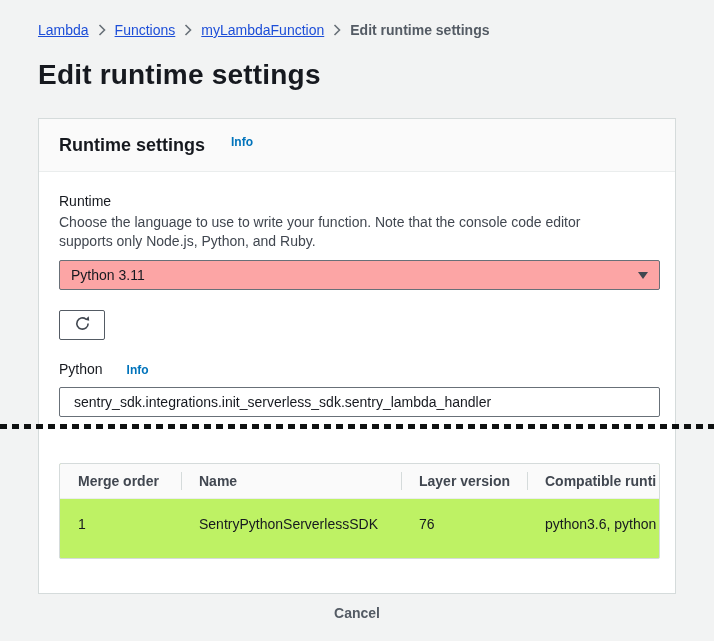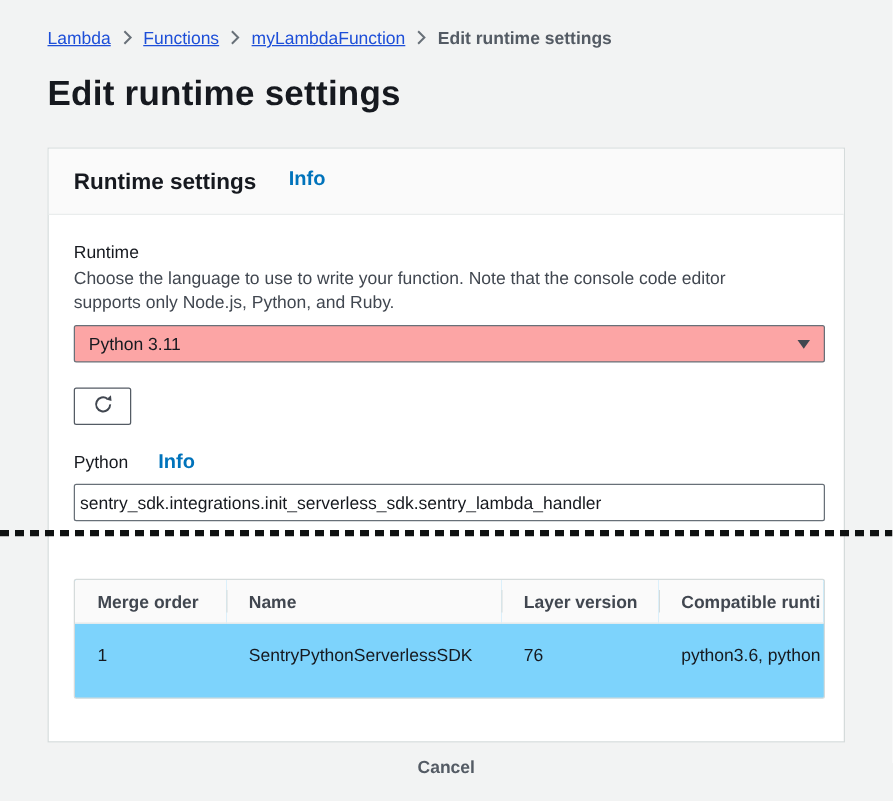--- a/index.html
+++ b/index.html
@@ -35,21 +35,21 @@
     background: #ffffff;
     border: 1px solid #d5dbdb;
   }
   .card-header {
     background: #fafafa;
     border-bottom: 1px solid #eaeded;
     padding: 16px 20px 15px 20px;
     display: flex; align-items: flex-start; gap: 10px;
   }
   .card-header h2 { margin: 0; font-size: 18px; font-weight: bold; color: #16191f; }
-  .info-link { color: #0073bb; font-size: 16px; font-weight: bold; text-decoration: none; cursor: pointer; padding-left: 16px; }
+  .info-link { color: #0073bb; font-size: 12px; font-weight: bold; text-decoration: none; cursor: pointer; padding-left: 16px; }
   .card-body { padding: 19px 20px 0 20px; }
 
   .field-label { font-size: 14px; color: #16191f; line-height: 20px; }
   .field-desc {
     font-size: 14px; color: #414750; line-height: 19px;
     width: 578px; margin-top: 2px;
   }
 
   
   .select {
@@ -78,41 +78,41 @@
     display: flex; align-items: center; justify-content: center;
     cursor: pointer; padding: 0;
   }
 
   .handler-row { margin-top: 19px; display: flex; align-items: baseline; gap: 8px; }
 
   .text-input {
     margin-top: 8px;
     width: 601px; height: 30px;
     border: 1px solid #687078; border-radius: 2px;
-    padding: 0 4px;
+    padding: 0 14px;
     font-size: 14px; color: #16191f;
     background: #fff;
     font-family: "Liberation Sans", sans-serif;
   }
 
   
   .crop-separator {
     position: absolute; left: 0; top: 424px;
     width: 714px; height: 5px;
     background: repeating-linear-gradient(90deg, #0f1111 0, #0f1111 7px, transparent 7px, transparent 12px);
     z-index: 10;
   }
 
   
   .table-wrap {
     margin-top: 46px;
     width: 601px;
     border: 1px solid #d5dbdb; border-radius: 2px;
     overflow: hidden;
-    background: #7dd3fc;
+    background: #bef264;
   }
   table.layers { width: 100%; border-collapse: collapse; table-layout: fixed; font-size: 14px; }
   table.layers col.c1 { width: 121px; }
   table.layers col.c2 { width: 220px; }
   table.layers col.c3 { width: 126px; }
   table.layers thead tr { border-bottom: 1px solid #eaeded; background: #fafafa; }
   table.layers th {
     text-align: left; font-weight: bold; color: #414750;
     padding: 9px 4px 9px 18px;
     white-space: nowrap; overflow: hidden;

